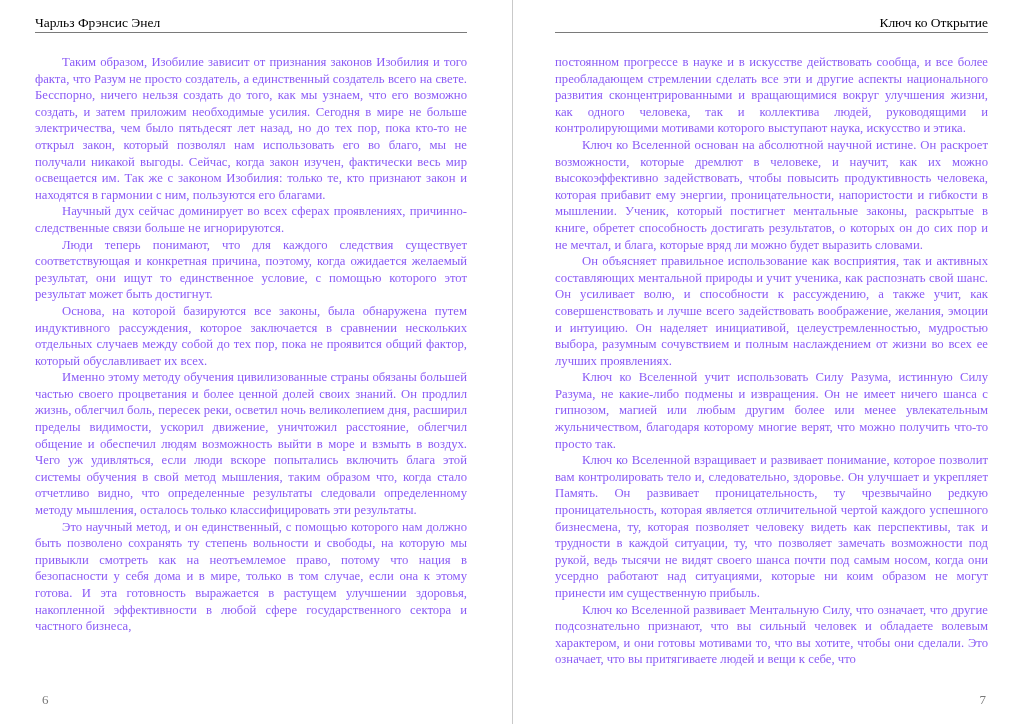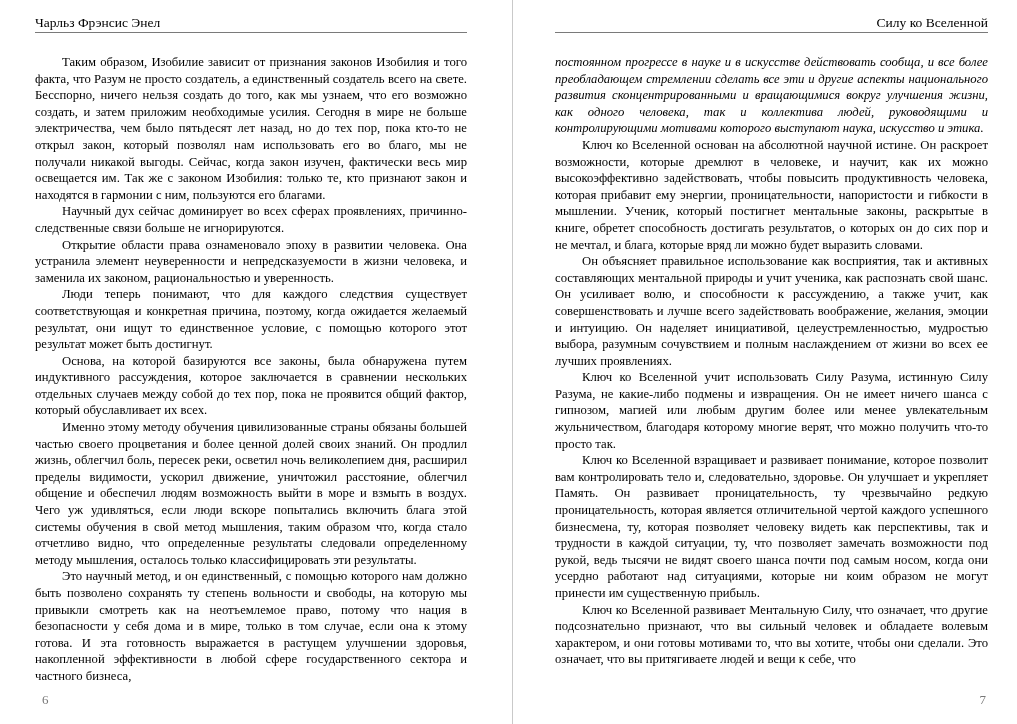--- a/index.html
+++ b/index.html
@@ -50,30 +50,29 @@
     border-bottom: 1px solid #7a7a7a;
   }
   .page-right .page-header {
     text-align: right;
   }
   .page-body {
     margin-top: 21px;
     font-size: 12.7px;
     line-height: 16.6px;
     text-align: justify;
-    color: #000000;
+    color: #8b5cf6;
   }
   .page-body p {
     margin: 0;
     padding: 0;
     text-indent: 27px;
   }
   .page-body p.no-indent {
     text-indent: 0;
-    font-style: italic;
   }
   .page-number {
     position: absolute;
     bottom: 16px;
     font-size: 13px;
     color: #777777;
   }
   .page-left .page-number {
     left: 42px;
   }
@@ -87,35 +86,34 @@
 <div class="spread">
 
   <div class="page page-left">
     <div class="page-header">Чарльз Фрэнсис Энел</div>
     <div class="page-body">
 
         <p>Таким образом, Изобилие зависит от признания законов Изобилия и того факта, что Разум не просто создатель, а единственный создатель всего на свете. Бесспорно, ничего нельзя создать до того, как мы узнаем, что его возможно создать, и затем приложим необходимые усилия. Сегодня в мире не больше электричества, чем было пятьдесят лет назад, но до тех пор, пока кто-то не открыл закон, который позволял нам использовать его во благо, мы не получали никакой выгоды. Сейчас, когда закон изучен, фактически весь мир освещается им. Так же с законом Изобилия: только те, кто признают закон и находятся в гармонии с ним, пользуются его благами.</p>
 
         <p>Научный дух сейчас доминирует во всех сферах проявлениях, причинно-следственные связи больше не игнорируются.</p>
 
-        <p>Открытие области права ознаменовало эпоху в развитии человека. Она устранила элемент неуверенности и непредсказуемости в жизни человека, и заменила их законом, рациональностью и уверенность.</p>
 
         <p>Люди теперь понимают, что для каждого следствия существует соответствующая и конкретная причина, поэтому, когда ожидается желаемый результат, они ищут то единственное условие, с помощью которого этот результат может быть достигнут.</p>
 
         <p>Основа, на которой базируются все законы, была обнаружена путем индуктивного рассуждения, которое заключается в сравнении нескольких отдельных случаев между собой до тех пор, пока не проявится общий фактор, который обуславливает их всех.</p>
 
         <p>Именно этому методу обучения цивилизованные страны обязаны большей частью своего процветания и более ценной долей своих знаний. Он продлил жизнь, облегчил боль, пересек реки, осветил ночь великолепием дня, расширил пределы видимости, ускорил движение, уничтожил расстояние, облегчил общение и обеспечил людям возможность выйти в море и взмыть в воздух. Чего уж удивляться, если люди вскоре попытались включить блага этой системы обучения в свой метод мышления, таким образом что, когда стало отчетливо видно, что определенные результаты следовали определенному методу мышления, осталось только классифицировать эти результаты.</p>
 
         <p>Это научный метод, и он единственный, с помощью которого нам должно быть позволено сохранять ту степень вольности и свободы, на которую мы привыкли смотреть как на неотъемлемое право, потому что нация в безопасности у себя дома и в мире, только в том случае, если она к этому готова. И эта готовность выражается в растущем улучшении здоровья, накопленной эффективности в любой сфере государственного сектора и частного бизнеса,</p>
       </div>
     <div class="page-number">6</div>
   </div>
 
   <div class="page page-right">
-    <div class="page-header">Силу ко Вселенной</div>
+    <div class="page-header">Ключ ко Открытие</div>
     <div class="page-body">
 
         <p class="no-indent">постоянном прогрессе в науке и в искусстве действовать сообща, и все более преобладающем стремлении сделать все эти и другие аспекты национального развития сконцентрированными и вращающимися вокруг улучшения жизни, как одного человека, так и коллектива людей, руководящими и контролирующими мотивами которого выступают наука, искусство и этика.</p>
 
         <p>Ключ ко Вселенной основан на абсолютной научной истине. Он раскроет возможности, которые дремлют в человеке, и научит, как их можно высокоэффективно задействовать, чтобы повысить продуктивность человека, которая прибавит ему энергии, проницательности, напористости и гибкости в мышлении. Ученик, который постигнет ментальные законы, раскрытые в книге, обретет способность достигать результатов, о которых он до сих пор и не мечтал, и блага, которые вряд ли можно будет выразить словами.</p>
 
         <p>Он объясняет правильное использование как восприятия, так и активных составляющих ментальной природы и учит ученика, как распознать свой шанс. Он усиливает волю, и способности к рассуждению, а также учит, как совершенствовать и лучше всего задействовать воображение, желания, эмоции и интуицию. Он наделяет инициативой, целеустремленностью, мудростью выбора, разумным сочувствием и полным наслаждением от жизни во всех ее лучших проявлениях.</p>
 
         <p>Ключ ко Вселенной учит использовать Силу Разума, истинную Силу Разума, не какие-либо подмены и извращения. Он не имеет ничего шанса с гипнозом, магией или любым другим более или менее увлекательным жульничеством, благодаря которому многие верят, что можно получить что-то просто так.</p>
 

